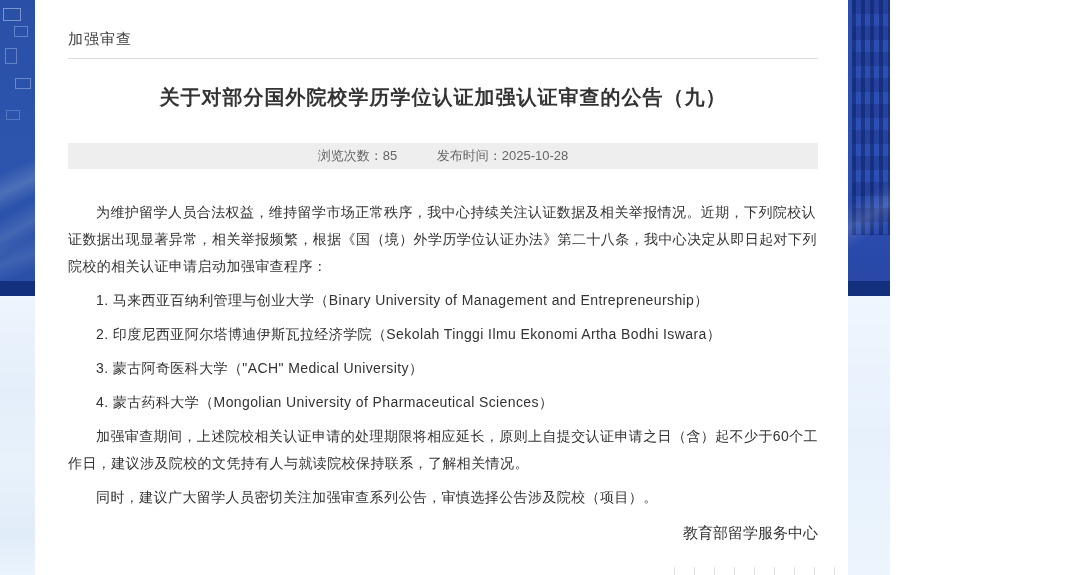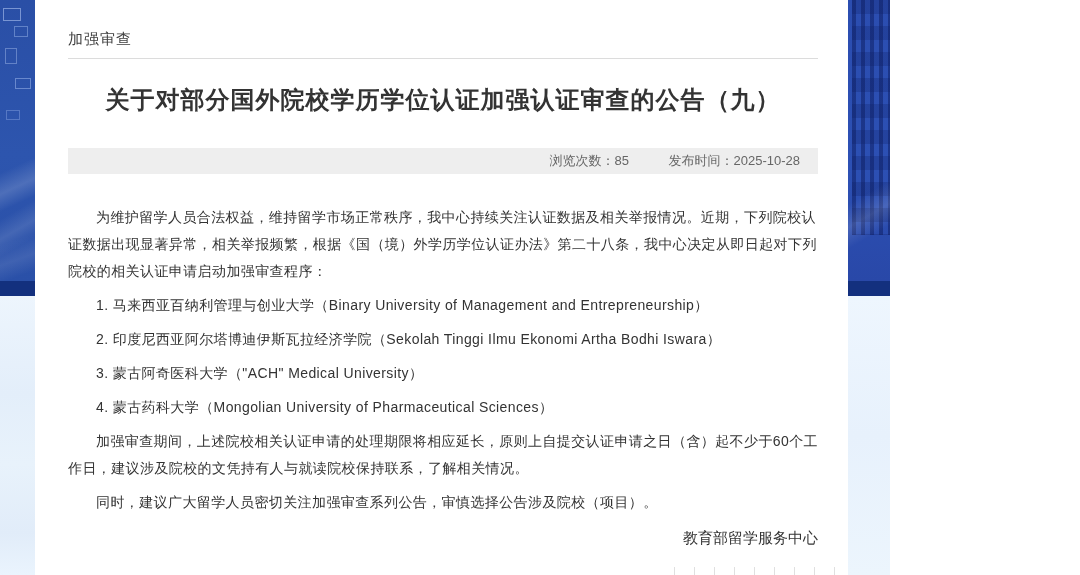--- a/index.html
+++ b/index.html
@@ -33,22 +33,22 @@
     background:repeating-linear-gradient(90deg,rgba(12,28,96,.5) 0 4px,rgba(40,72,170,0) 4px 9px),
                repeating-linear-gradient(180deg,rgba(12,28,96,.25) 0 14px,rgba(40,72,170,0) 14px 26px);}
   .rstreak{position:absolute;left:0;right:0;top:150px;height:131px;
     background:linear-gradient(150deg,transparent 35%,rgba(255,255,255,.14) 50%,transparent 64%);}
 
   
   .content{position:absolute;left:35px;right:42px;top:0;bottom:0;background:#ffffff;
     box-sizing:border-box;padding:0 30px 0 33px;}
   .category{margin-top:30px;font-size:15px;color:#404040;letter-spacing:1px;}
   .divider{margin-top:9px;border:none;border-top:1px solid #dcdcdc;height:0;}
-  .page-title{margin-top:25px;text-align:center;font-size:24px;font-weight:700;color:#333333;letter-spacing:1px;}
-  .meta-bar{margin-top:32px;background:#eeeeee;height:26px;line-height:26px;text-align:right;font-size:13px;color:#666666;}
+  .page-title{margin-top:25px;text-align:center;font-size:20px;font-weight:700;color:#333333;letter-spacing:1px;}
+  .meta-bar{margin-top:32px;background:#eeeeee;height:26px;line-height:26px;text-align:center;font-size:13px;color:#666666;}
   .meta-bar .meta-item{margin:0 18px;}
   .article{margin-top:30px;font-size:14px;color:#333333;line-height:27px;}
   .article p{margin:0 0 7px 0;text-indent:2em;letter-spacing:.4px;}
   .signature-block{margin-top:8px;text-align:right;font-size:15px;color:#333333;line-height:27px;}
   .sign-name{padding-right:0px;}
   
   .bottom-ticks{position:absolute;bottom:0;right:40px;width:176px;height:8px;
     background:repeating-linear-gradient(90deg,#d6d6d6 0 1px,transparent 1px 20px);opacity:.75;}
 </style>
 </head>

